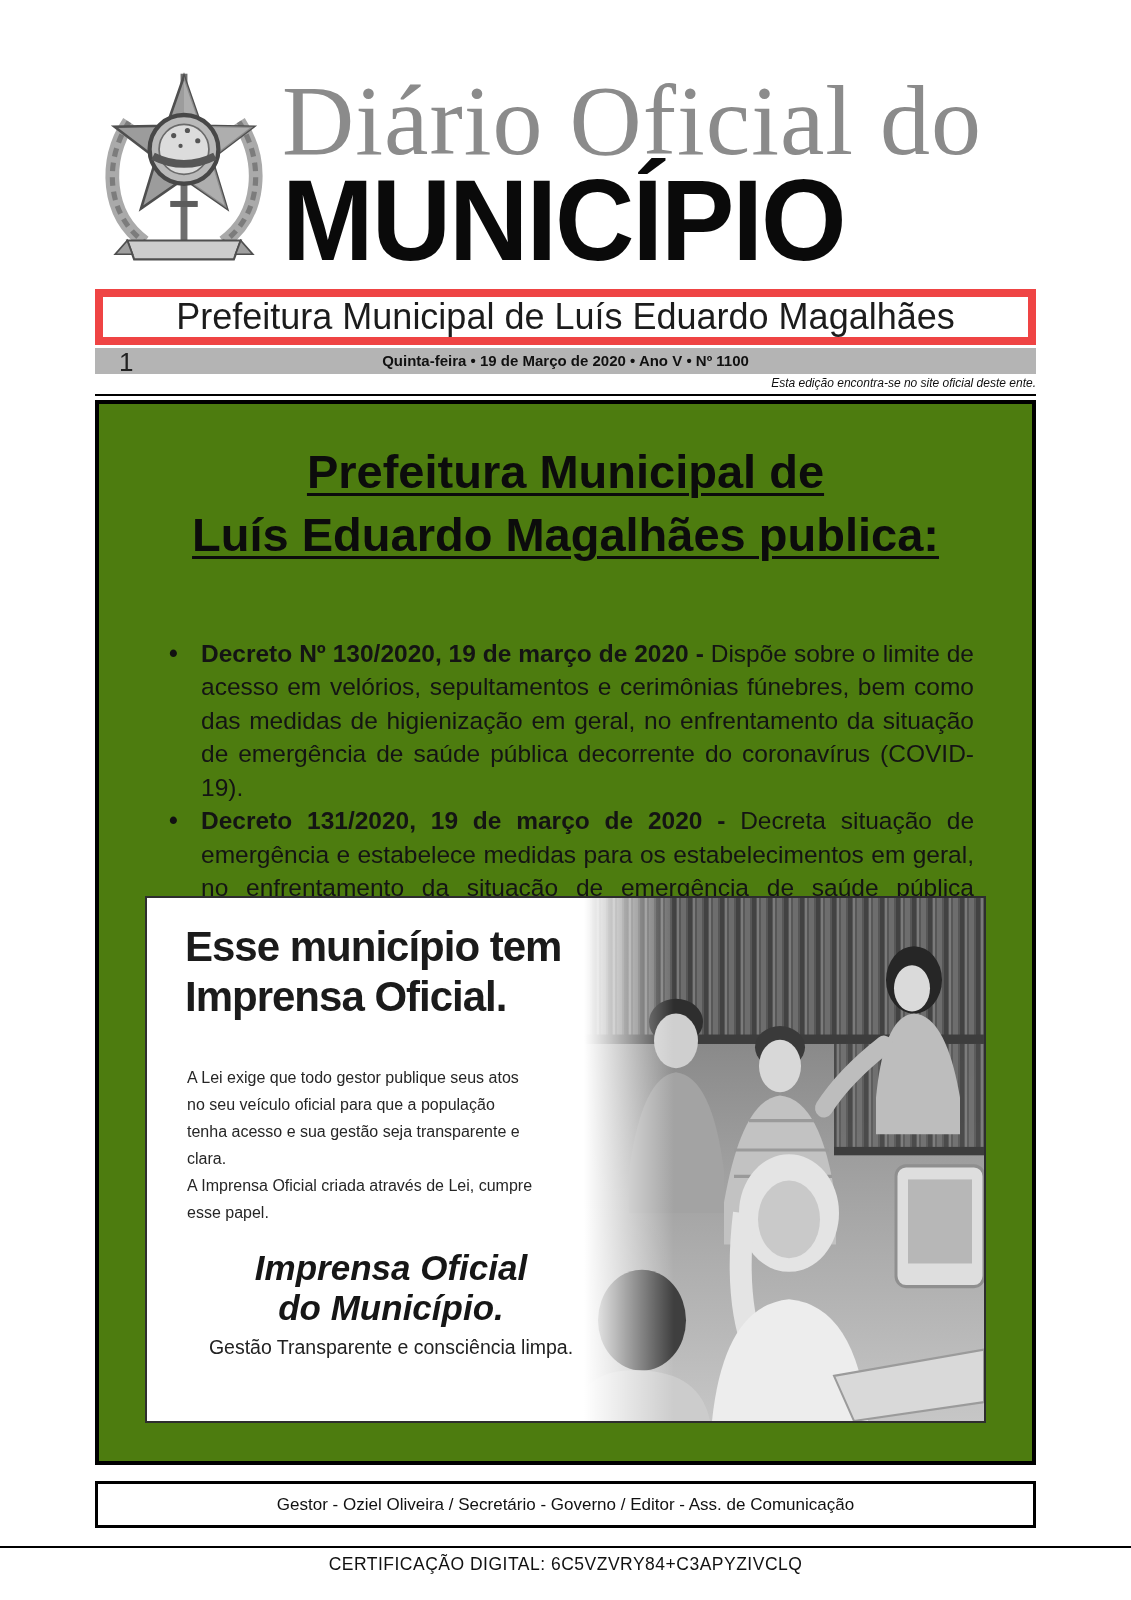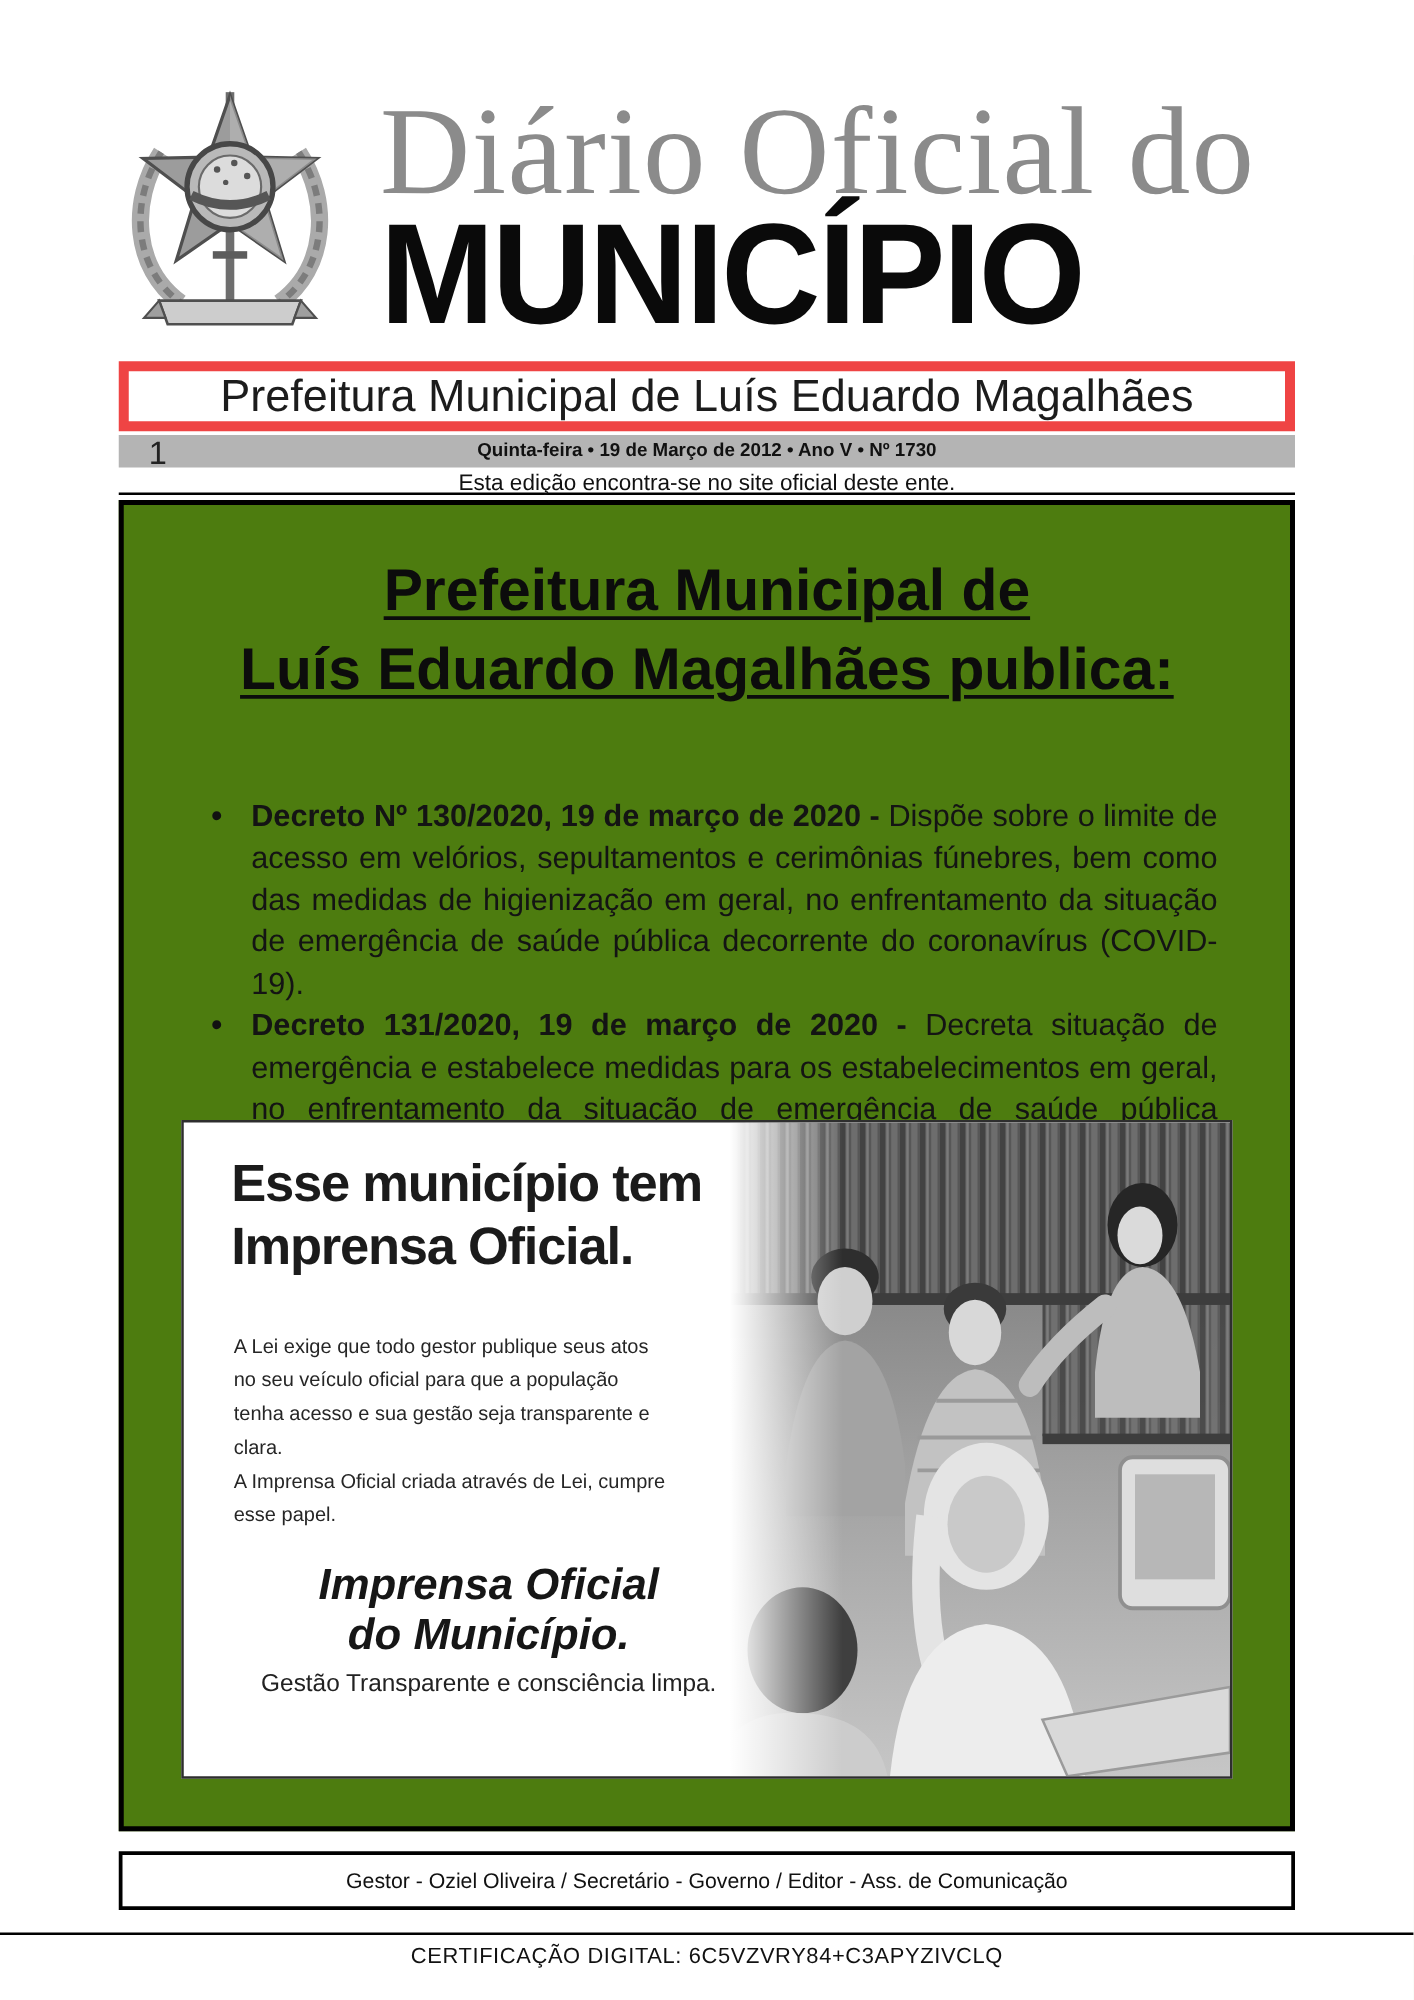--- a/index.html
+++ b/index.html
@@ -7,21 +7,21 @@
   body {
     width:1131px; height:1600px; position:relative;
     font-family:"Liberation Sans","DejaVu Sans",sans-serif; color:#111;
   }
   .page { position:absolute; inset:0; overflow:hidden; background:#fff; }
 
   
   .header { position:absolute; top:72px; left:98px; width:945px; height:200px; display:flex; align-items:flex-start; }
   .coat { width:172px; height:196px; flex:0 0 auto; }
   .coat svg { width:100%; height:100%; }
-  .titles { margin-left:34px; padding-top:2px; }
+  .titles { margin-left:12px; padding-top:2px; }
   .title-gray {
     font-family:"Liberation Serif","DejaVu Serif",serif;
     font-size:100px; line-height:0.93; color:#8b8b8b; letter-spacing:1px; white-space:nowrap;
   }
   .title-black {
     font-size:110px; font-weight:900; letter-spacing:-2px; line-height:0.92;
     color:#0a0a0a; white-space:nowrap; transform:scaleY(1.04); transform-origin:left top;
   }
 
   
@@ -31,21 +31,21 @@
     font-size:36px; color:#1c1c1c;
   }
 
   
   .metabar { position:absolute; top:348px; left:95px; width:941px; height:26px; background:#b4b4b4; }
   .page-num { position:absolute; left:24px; top:-1px; font-size:26px; color:#222; }
   .edition-info { position:absolute; left:0; right:0; top:4px; text-align:center; font-size:15px; font-weight:bold; color:#111; }
 
   .notebar {
     position:absolute; top:376px; left:95px; width:941px; height:20px;
-    border-bottom:2px solid #000; text-align:center; font-size:18px; color:#111;
+    border-bottom:2px solid #000; text-align:right; font-size:12px; color:#111;font-style:italic;
   }
 
   
   .mainbox { position:absolute; top:400px; left:95px; width:941px; height:1065px; border:4px solid #000; background:#4d7c0f; }
   .main-heading { margin-top:36px; text-align:center; font-weight:bold; font-size:47px; line-height:1.35; color:#0c0c0c; }
   .main-heading .hline { text-decoration:underline; text-decoration-thickness:3px; text-underline-offset:5px; }
 
   .bullets { margin:70px 58px 0 64px; }
   .bullet { display:flex; }
   .bullet .marker { width:38px; flex:0 0 auto; font-size:25px; line-height:33.5px; font-weight:bold; padding-left:6px; }
@@ -111,21 +111,21 @@
     <div class="titles">
       <div class="title-gray">Diário Oficial do</div>
       <div class="title-black">MUNICÍPIO</div>
     </div>
   </div>
 
   <div class="masthead">Prefeitura Municipal de Luís Eduardo Magalhães</div>
 
   <div class="metabar">
     <span class="page-num">1</span>
-    <span class="edition-info">Quinta-feira • 19 de Março de 2012 • Ano V • Nº 1730</span>
+    <span class="edition-info">Quinta-feira • 19 de Março de 2020 • Ano V • Nº 1100</span>
   </div>
   <div class="notebar">Esta edição encontra-se no site oficial deste ente.</div>
 
   <div class="mainbox">
     <div class="main-heading">
       <div><span class="hline">Prefeitura Municipal de</span></div>
       <div><span class="hline">Luís Eduardo Magalhães publica:</span></div>
     </div>
 
     <div class="bullets">

